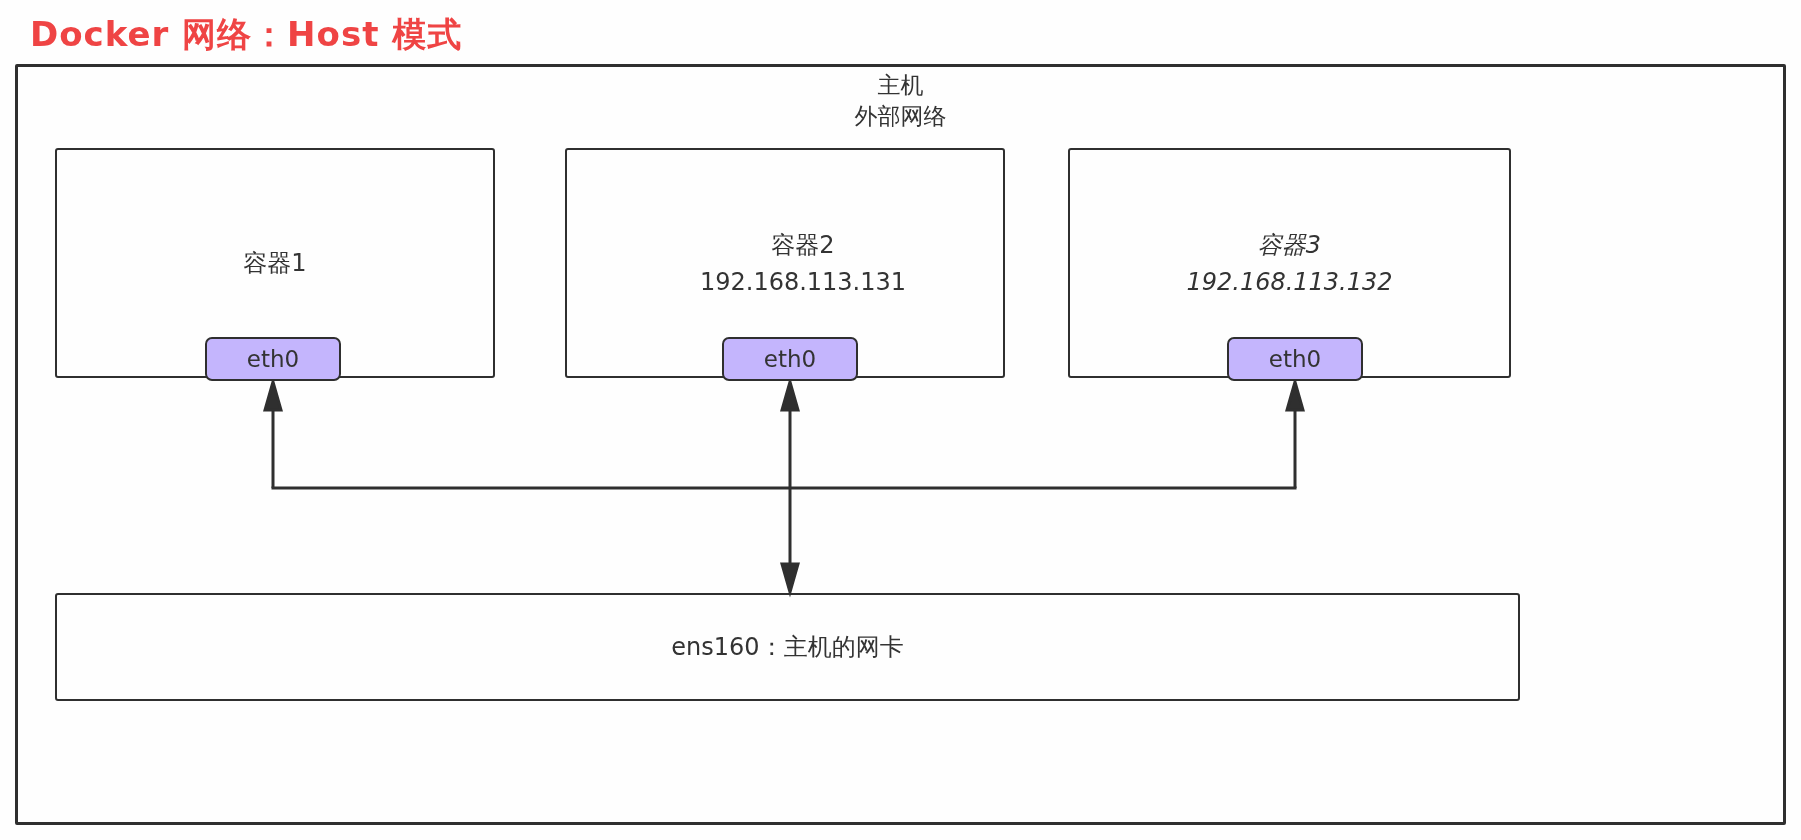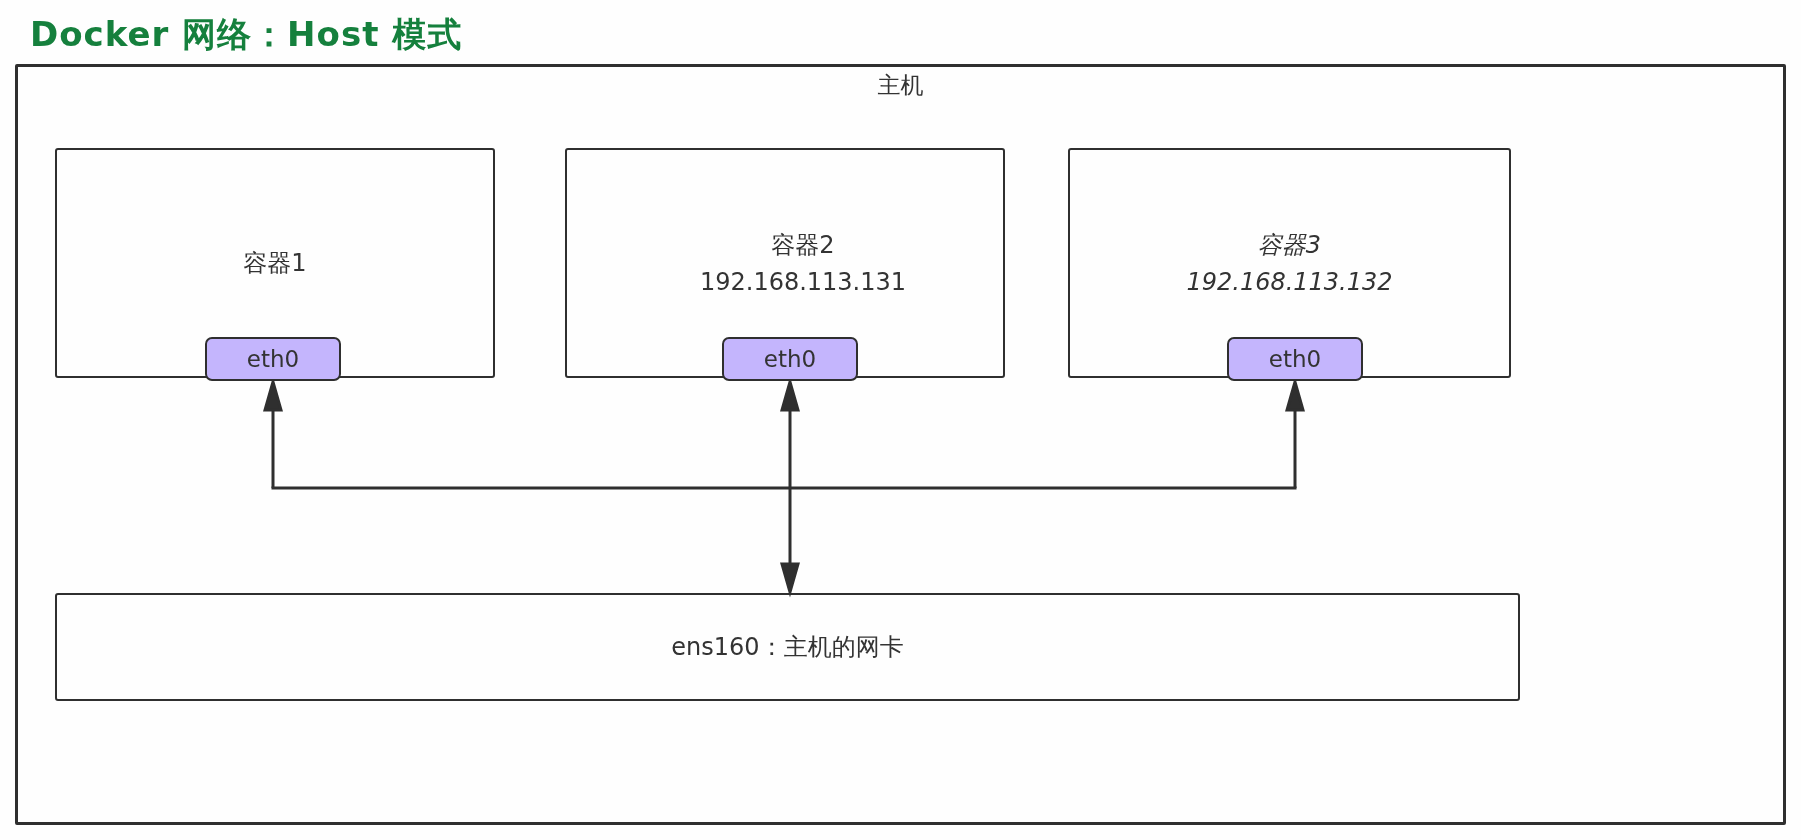--- a/index.html
+++ b/index.html
@@ -14,21 +14,21 @@
     height: 840px;
     background: #fefefe;
     overflow: hidden;
   }
   .page-title {
     position: absolute;
     left: 30px;
     top: 12px;
     font-size: 34px;
     font-weight: bold;
-    color: #15803d;
+    color: #ef4444;
     letter-spacing: 1px;
   }
   .host-box {
     position: absolute;
     left: 15px;
     top: 64px;
     width: 1771px;
     height: 761px;
     border: 3px solid #2f2f2f;
     border-radius: 2px;
@@ -110,20 +110,21 @@
 <body>
 
 <div class="stage">
 
   <div class="page-title">Docker 网络：Host 模式</div>
 
   <div class="host-box"></div>
 
   <div class="host-label">
     <div>主机</div>
+    <div>外部网络</div>
   </div>
 
   <div class="container-box c1">
     <div>容器1</div>
   </div>
   <div class="eth-box e1">
     <span>eth0</span>
   </div>
 
   <div class="container-box c2">

